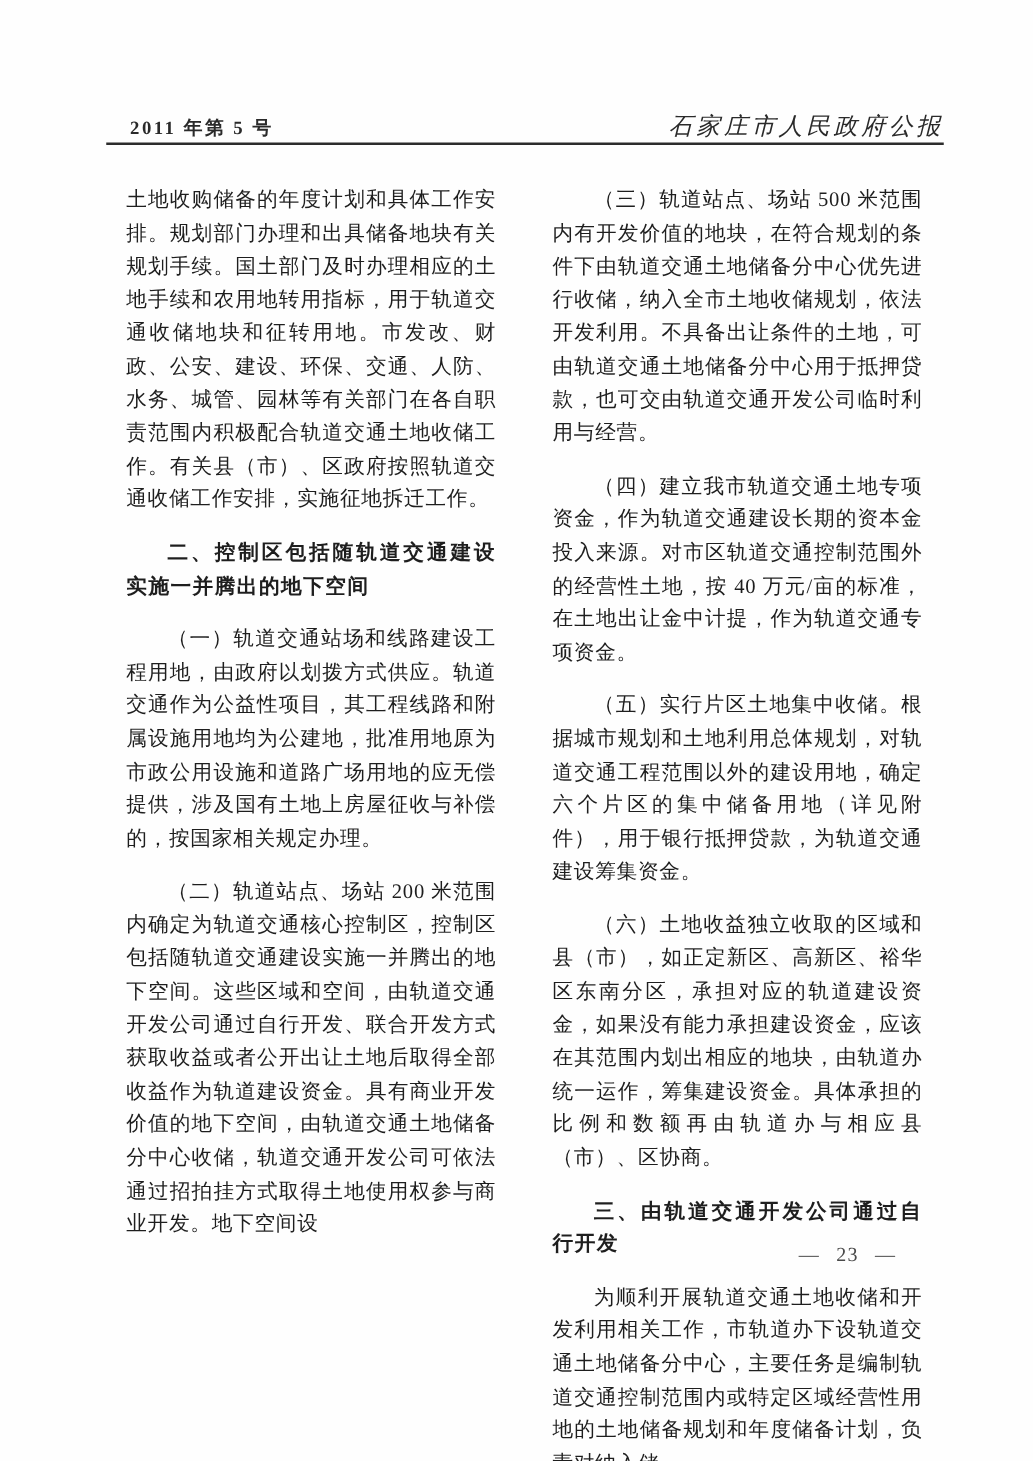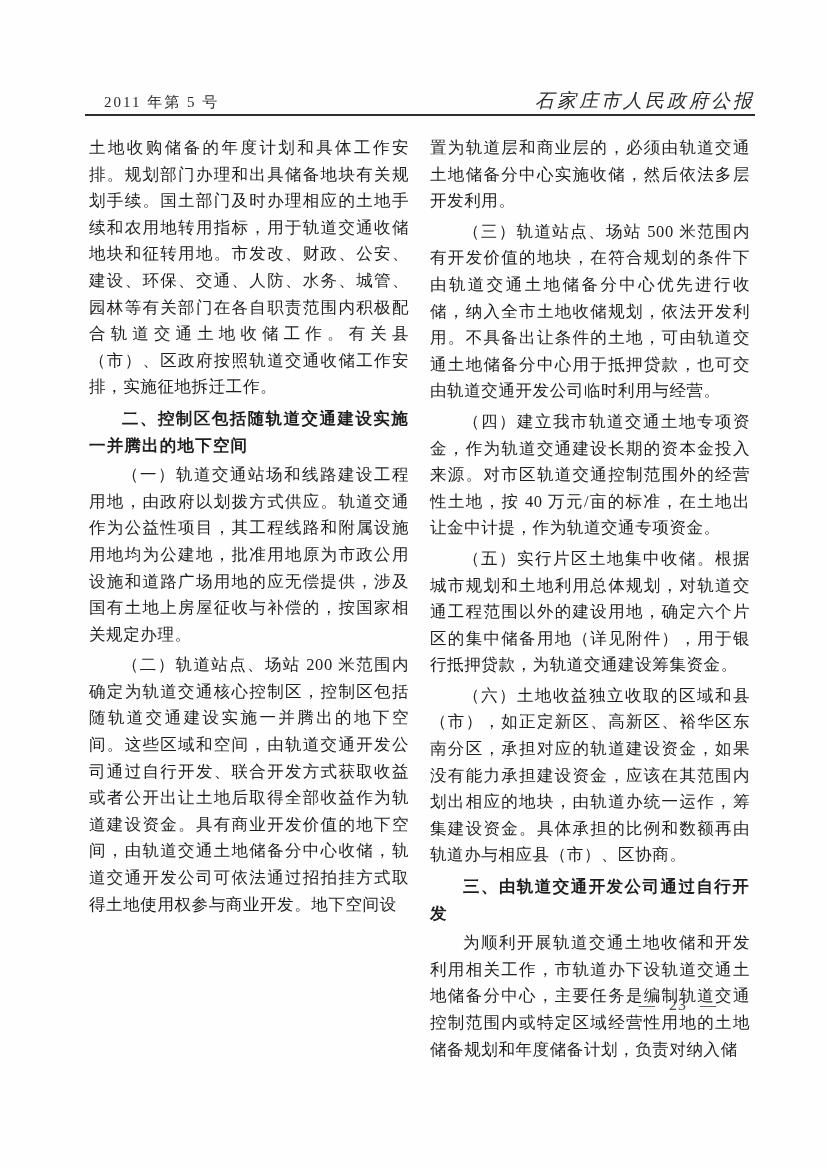--- a/index.html
+++ b/index.html
@@ -24,20 +24,21 @@
     width: 670px;
     display: flex;
     justify-content: space-between;
     align-items: baseline;
   }
   .issue-number {
     font-size: 15px;
     letter-spacing: 2px;
     padding-left: 19px;
     color: #2a2a2a;
+    font-weight: bold;
   }
   .publication-title {
     font-size: 19px;
     letter-spacing: 3px;
     font-style: italic;
     color: #2a2a2a;
   }
   .header-rule {
     position: absolute;
     left: 85px;
@@ -52,21 +53,21 @@
     top: 131px;
     width: 670px;
     display: flex;
     gap: 13px;
   }
   .column {
     width: 328px;
     flex: 0 0 328px;
   }
   .column p {
-    margin: 4px;
+    margin: 16px;
     font-size: 16.5px;
     line-height: 26.6px;
     letter-spacing: 0.6px;
     text-align: justify;
     text-justify: inter-character;
     color: #1e1e1e;
   }
   .column p.indent {
     text-indent: 2em;
   }
@@ -105,21 +106,20 @@
   <div class="columns">
 
     <div class="column">
       <p class="continued">土地收购储备的年度计划和具体工作安排。规划部门办理和出具储备地块有关规划手续。国土部门及时办理相应的土地手续和农用地转用指标，用于轨道交通收储地块和征转用地。市发改、财政、公安、建设、环保、交通、人防、水务、城管、园林等有关部门在各自职责范围内积极配合轨道交通土地收储工作。有关县（市）、区政府按照轨道交通收储工作安排，实施征地拆迁工作。</p>
       <p class="heading">二、控制区包括随轨道交通建设实施一并腾出的地下空间</p>
       <p class="indent">（一）轨道交通站场和线路建设工程用地，由政府以划拨方式供应。轨道交通作为公益性项目，其工程线路和附属设施用地均为公建地，批准用地原为市政公用设施和道路广场用地的应无偿提供，涉及国有土地上房屋征收与补偿的，按国家相关规定办理。</p>
       <p class="indent">（二）轨道站点、场站 200 米范围内确定为轨道交通核心控制区，控制区包括随轨道交通建设实施一并腾出的地下空间。这些区域和空间，由轨道交通开发公司通过自行开发、联合开发方式获取收益或者公开出让土地后取得全部收益作为轨道建设资金。具有商业开发价值的地下空间，由轨道交通土地储备分中心收储，轨道交通开发公司可依法通过招拍挂方式取得土地使用权参与商业开发。地下空间设</p>
     </div>
 
     <div class="column">
-      <p class="continued">置为轨道层和商业层的，必须由轨道交通土地储备分中心实施收储，然后依法多层开发利用。</p>
       <p class="indent">（三）轨道站点、场站 500 米范围内有开发价值的地块，在符合规划的条件下由轨道交通土地储备分中心优先进行收储，纳入全市土地收储规划，依法开发利用。不具备出让条件的土地，可由轨道交通土地储备分中心用于抵押贷款，也可交由轨道交通开发公司临时利用与经营。</p>
       <p class="indent">（四）建立我市轨道交通土地专项资金，作为轨道交通建设长期的资本金投入来源。对市区轨道交通控制范围外的经营性土地，按 40 万元/亩的标准，在土地出让金中计提，作为轨道交通专项资金。</p>
       <p class="indent">（五）实行片区土地集中收储。根据城市规划和土地利用总体规划，对轨道交通工程范围以外的建设用地，确定六个片区的集中储备用地（详见附件），用于银行抵押贷款，为轨道交通建设筹集资金。</p>
       <p class="indent">（六）土地收益独立收取的区域和县（市），如正定新区、高新区、裕华区东南分区，承担对应的轨道建设资金，如果没有能力承担建设资金，应该在其范围内划出相应的地块，由轨道办统一运作，筹集建设资金。具体承担的比例和数额再由轨道办与相应县（市）、区协商。</p>
       <p class="heading">三、由轨道交通开发公司通过自行开发</p>
       <p class="indent">为顺利开展轨道交通土地收储和开发利用相关工作，市轨道办下设轨道交通土地储备分中心，主要任务是编制轨道交通控制范围内或特定区域经营性用地的土地储备规划和年度储备计划，负责对纳入储</p>
     </div>
 
   </div>
 

